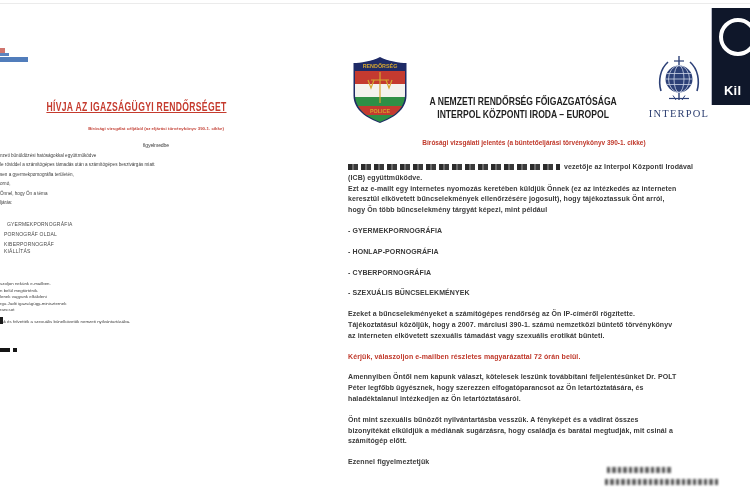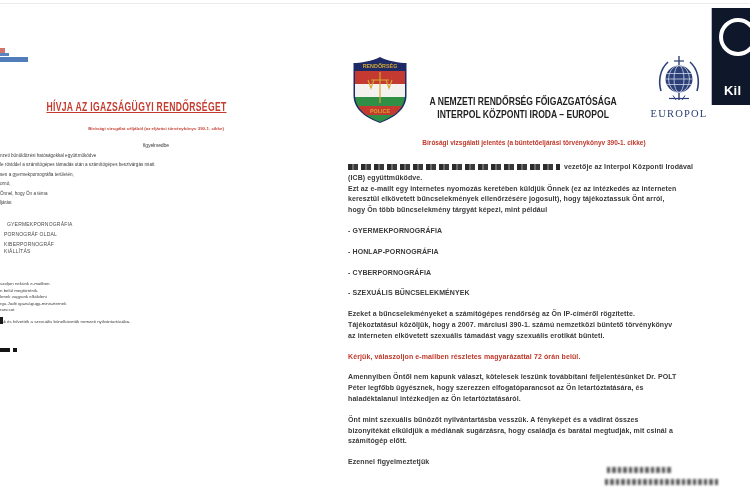--- a/index.html
+++ b/index.html
@@ -165,21 +165,21 @@
             <line x1="13.5" y1="18.5" x2="38.5" y2="18.5"></line>
             <line x1="12.5" y1="24" x2="39.5" y2="24"></line>
             <line x1="13.5" y1="29.5" x2="38.5" y2="29.5"></line>
           </g>
           <path d="M8,36 C5,26 7,14 15,7" stroke-width="1.6"></path>
           <path d="M44,36 C47,26 45,14 37,7" stroke-width="1.6"></path>
           <line x1="16" y1="43.5" x2="36" y2="43.5" stroke-width="1.2"></line>
           <path d="M20,40.5 L23,45 M32,40.5 L29,45" stroke-width="1"></path>
         </g>
       </svg>
-      <div class="interpol-text">EUROPOL</div>
+      <div class="interpol-text">INTERPOL</div>
     </div>
 
     <div class="r-subwrap">
       <span class="r-sub">Bírósági vizsgálati jelentés (a büntetőeljárási törvénykönyv 390-1. cikke)</span>
     </div>
 
     <div class="r-body">
       <div class="rl"><span class="redact"></span><span>vezetője az Interpol Központi Irodával</span></div>
       <div class="rl">(ICB) együttműködve.</div>
       <div class="rl">Ezt az e-mailt egy internetes nyomozás keretében küldjük Önnek (ez az intézkedés az interneten</div>

